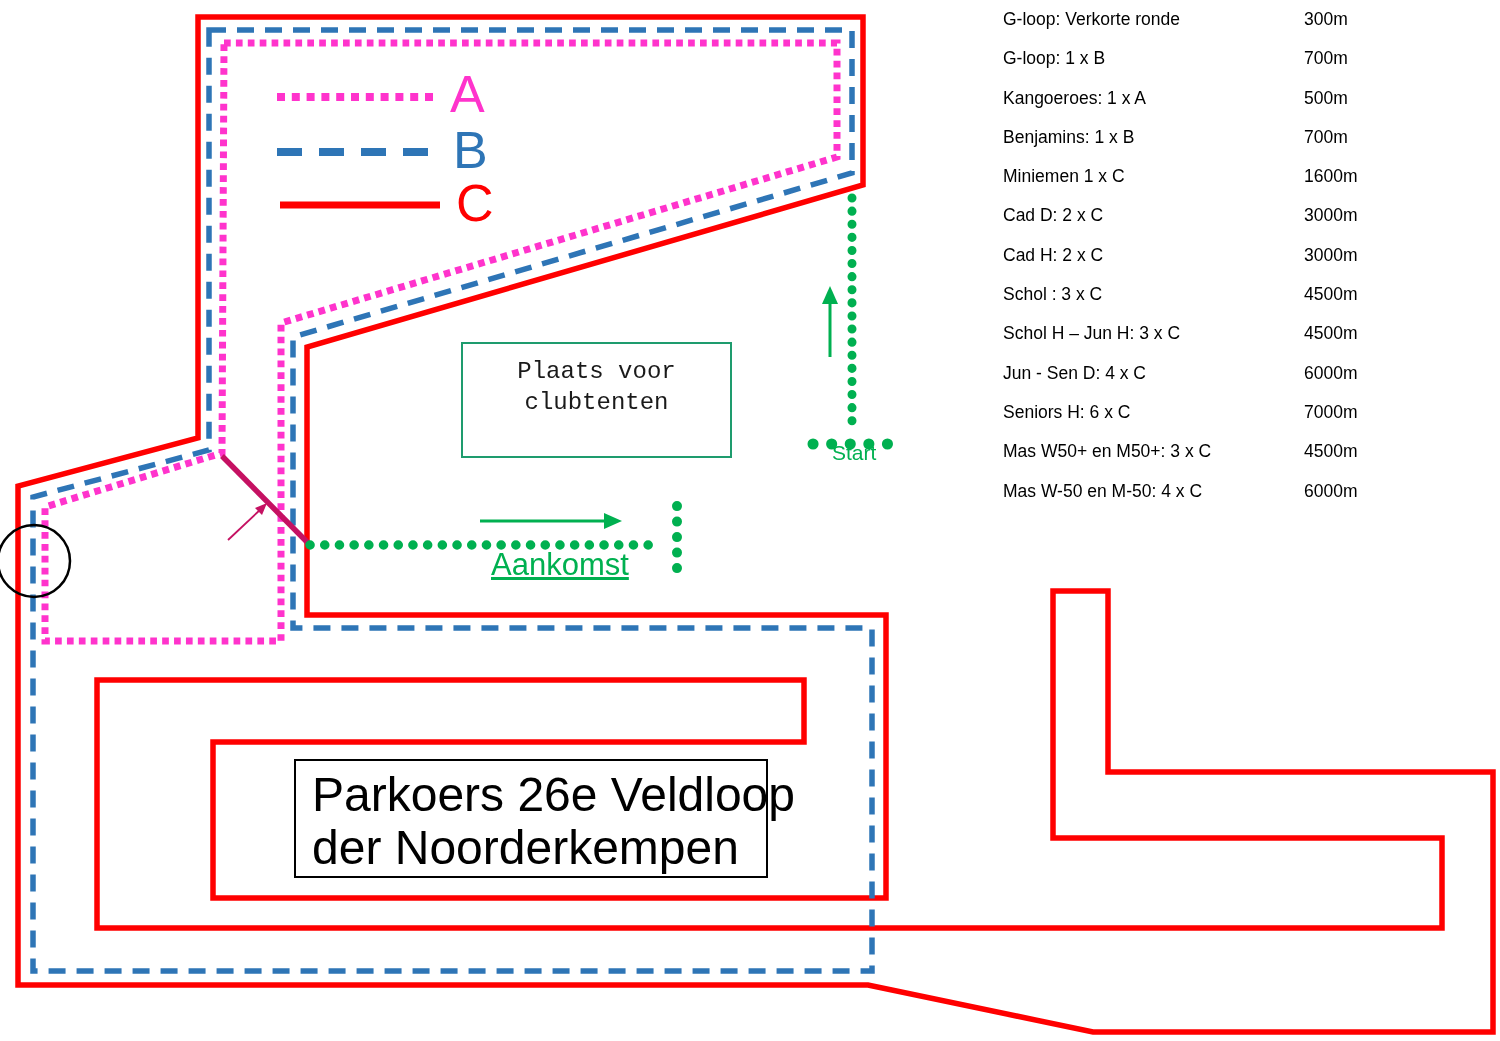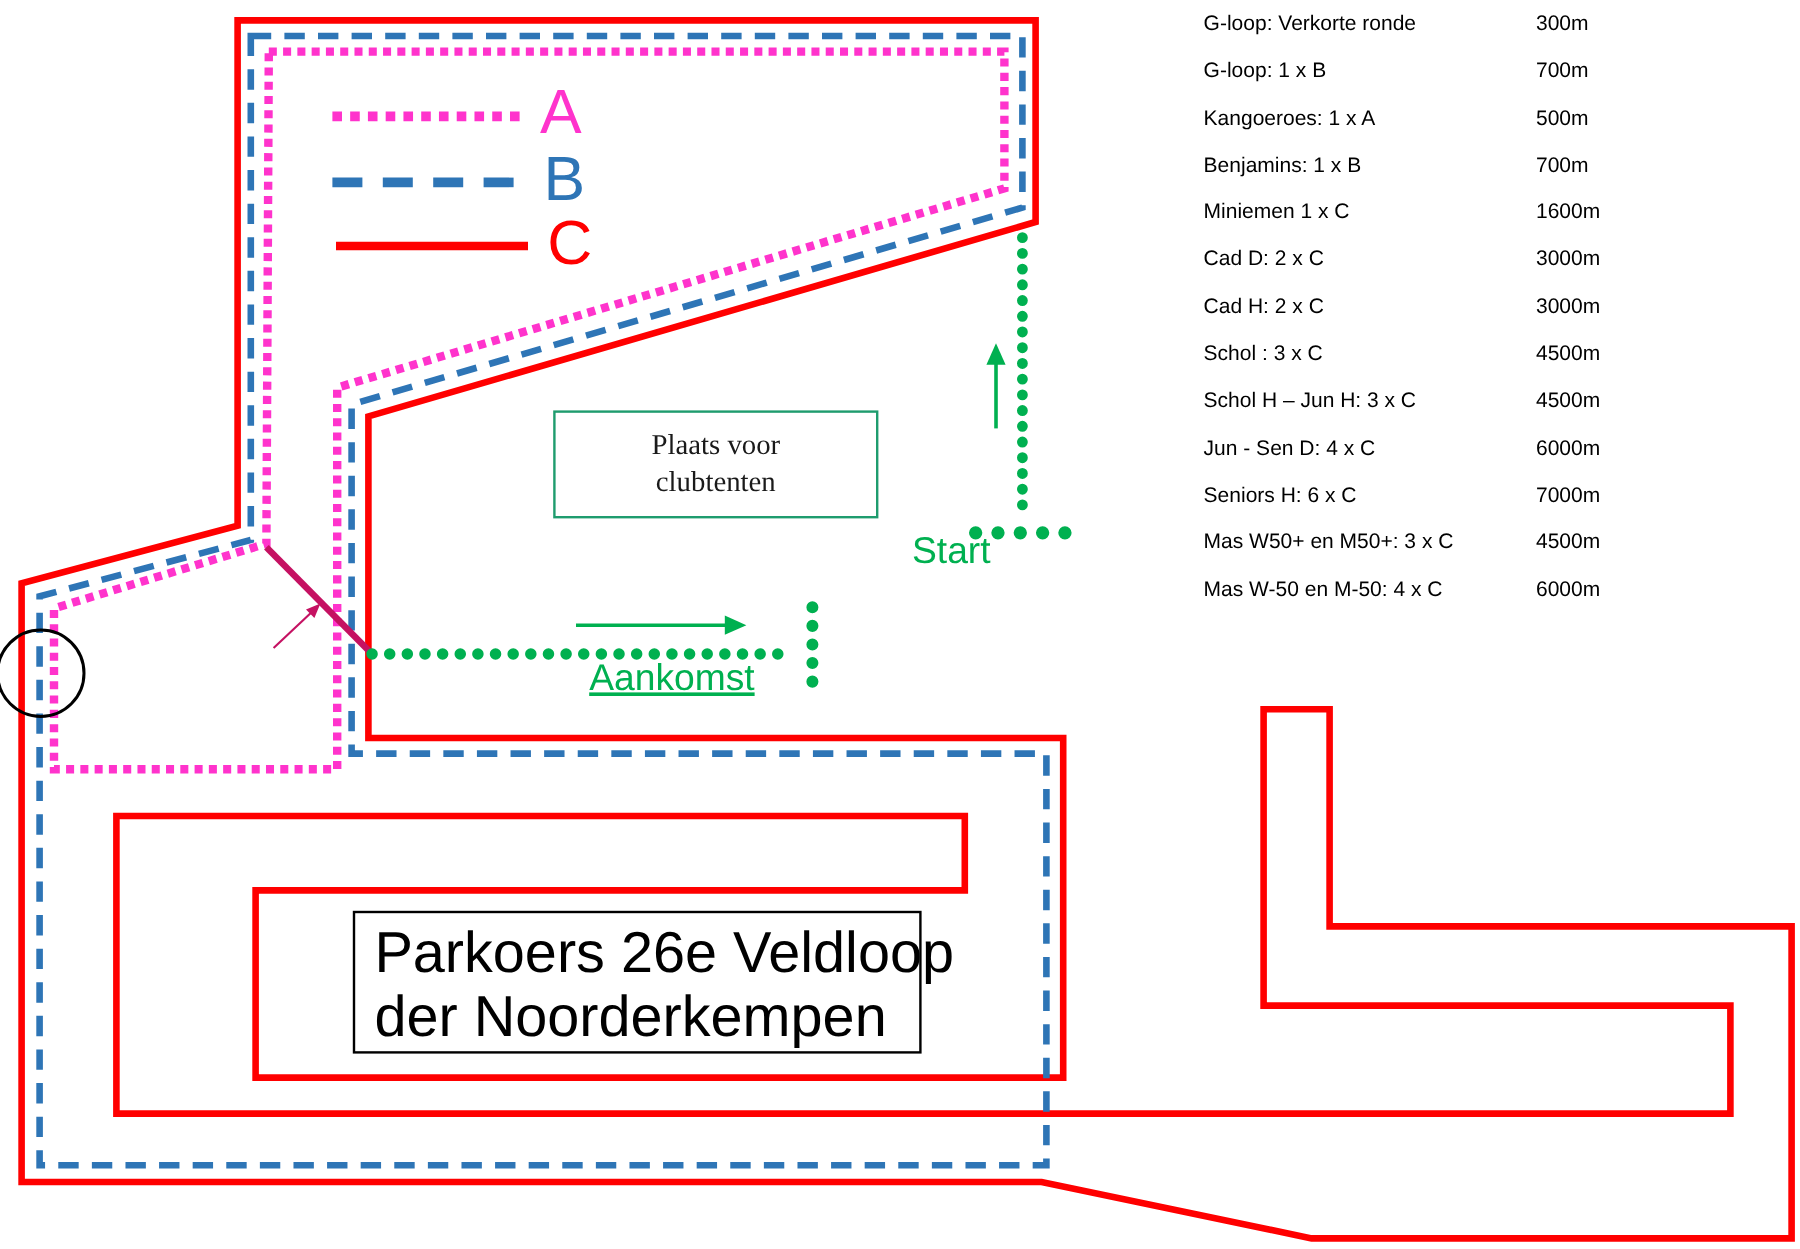--- a/index.html
+++ b/index.html
@@ -1,35 +1,35 @@
 <!DOCTYPE html>
 <html><head>
 <meta charset="utf-8">
 <style>
   html,body{margin:0;padding:0;background:#ffffff;}
   .stage{position:relative;width:1500px;height:1041px;background:#fff;overflow:hidden;
          font-family:"Liberation Sans",sans-serif;}
   .stage svg{position:absolute;left:0;top:0;}
   .abs{position:absolute;}
   .legend-letter{font-size:52px;line-height:1;font-weight:400;}
-  .plaats-box{left:461px;top:342px;width:271px;height:90px;border:2.5px solid #1E9C6E;
+  .plaats-box{left:461px;top:342px;width:271px;height:116px;border:2.5px solid #1E9C6E;
               box-sizing:border-box;text-align:center;
-              font-family:Liberation Serif, serif;font-size:24px;line-height:31px;
+              font-family:Liberation Mono, monospace;font-size:24px;line-height:31px;
               color:#1a1a1a;padding-top:12px;}
   .verkorte-box{left:142px;top:538px;width:130px;height:60px;border:1.5px solid #000;
               box-sizing:border-box;font-size:16.5px;line-height:22px;color:#000;
               padding:5px 0 0 9px;}
-  .start-label{left:760px;top:441px;font-size:31px;}
+  .start-label{left:832px;top:441px;font-size:21px;}
   .aankomst-label{left:491px;top:547px;font-size:31px;}
   .green-text{color:#00B050;}
   .title-box{left:294px;top:759px;width:474px;height:119px;border:2px solid #000;
              box-sizing:border-box;font-size:48px;line-height:53px;color:#000;
              padding:7px 0 0 16px;white-space:nowrap;}
   .distance-table{left:1003px;top:9px;width:480px;}
-  .distance-row{display:flex;height:39.3px;align-items:flex-start;font-size:17.5px;color:#000;}
+  .distance-row{display:flex;height:39.3px;align-items:flex-start;font-size:17.5px;color:#000;gap:24px;}
   .distance-row .lbl{width:277px;flex:0 0 277px;}
   .distance-row .val{flex:1;}
 </style>
 </head>
 <body>
 
 <div class="stage">
 
   <svg width="1500" height="1041" viewBox="0 0 1500 1041">
 

